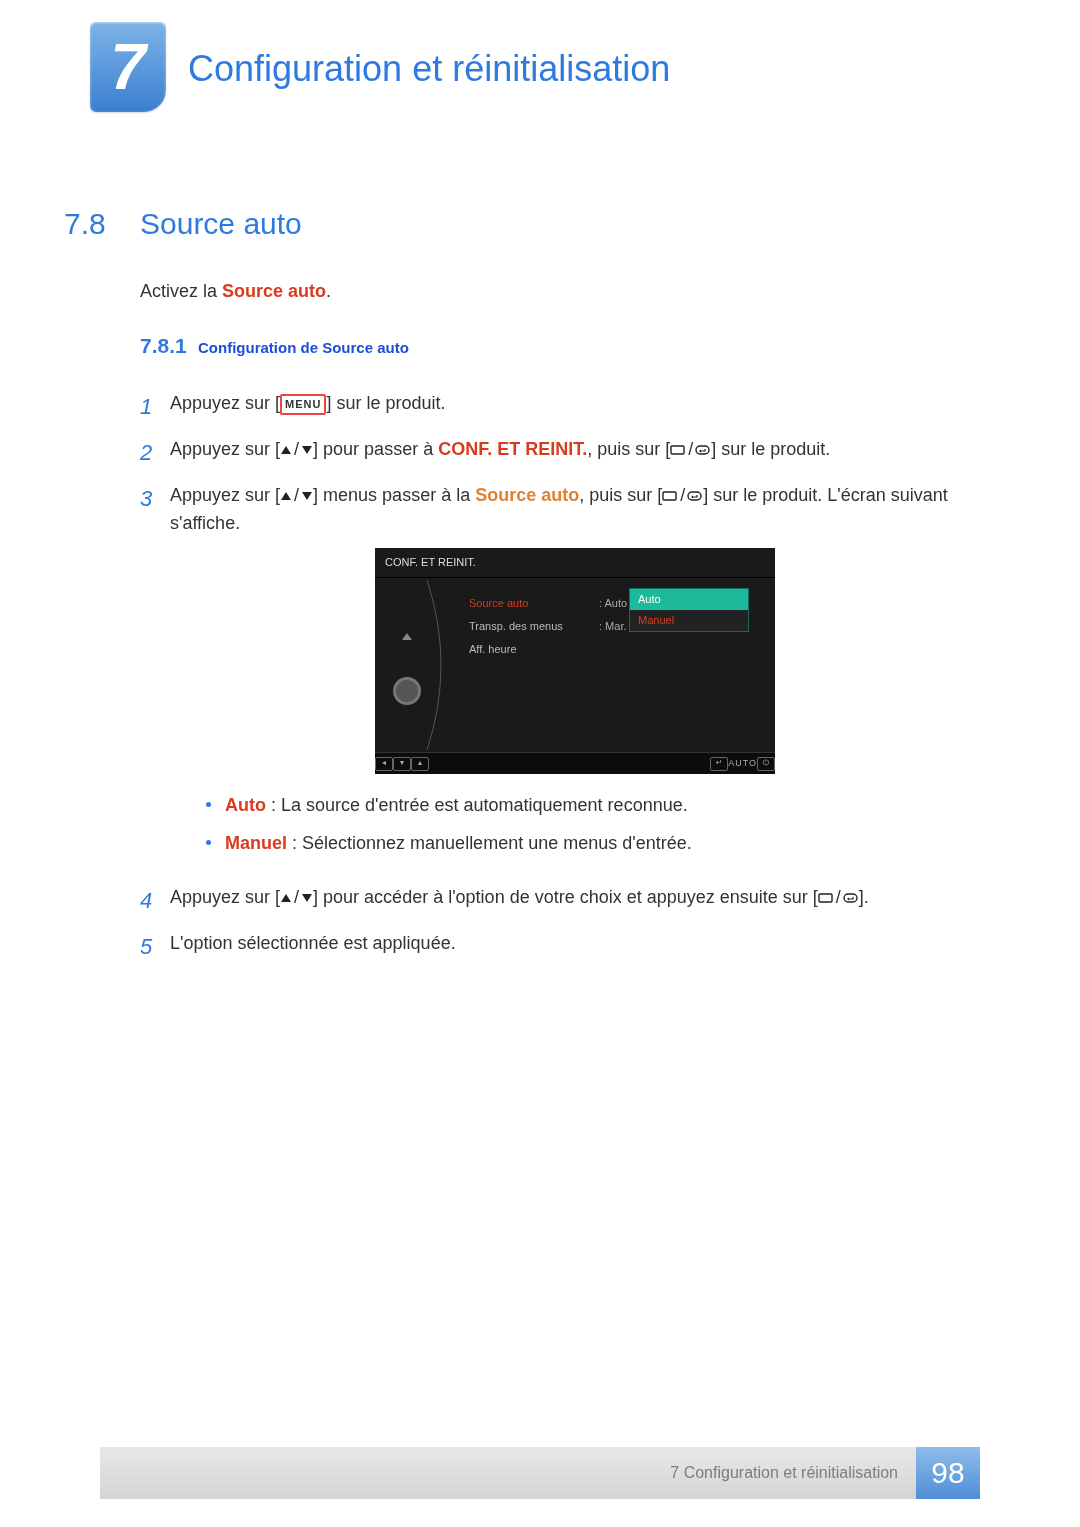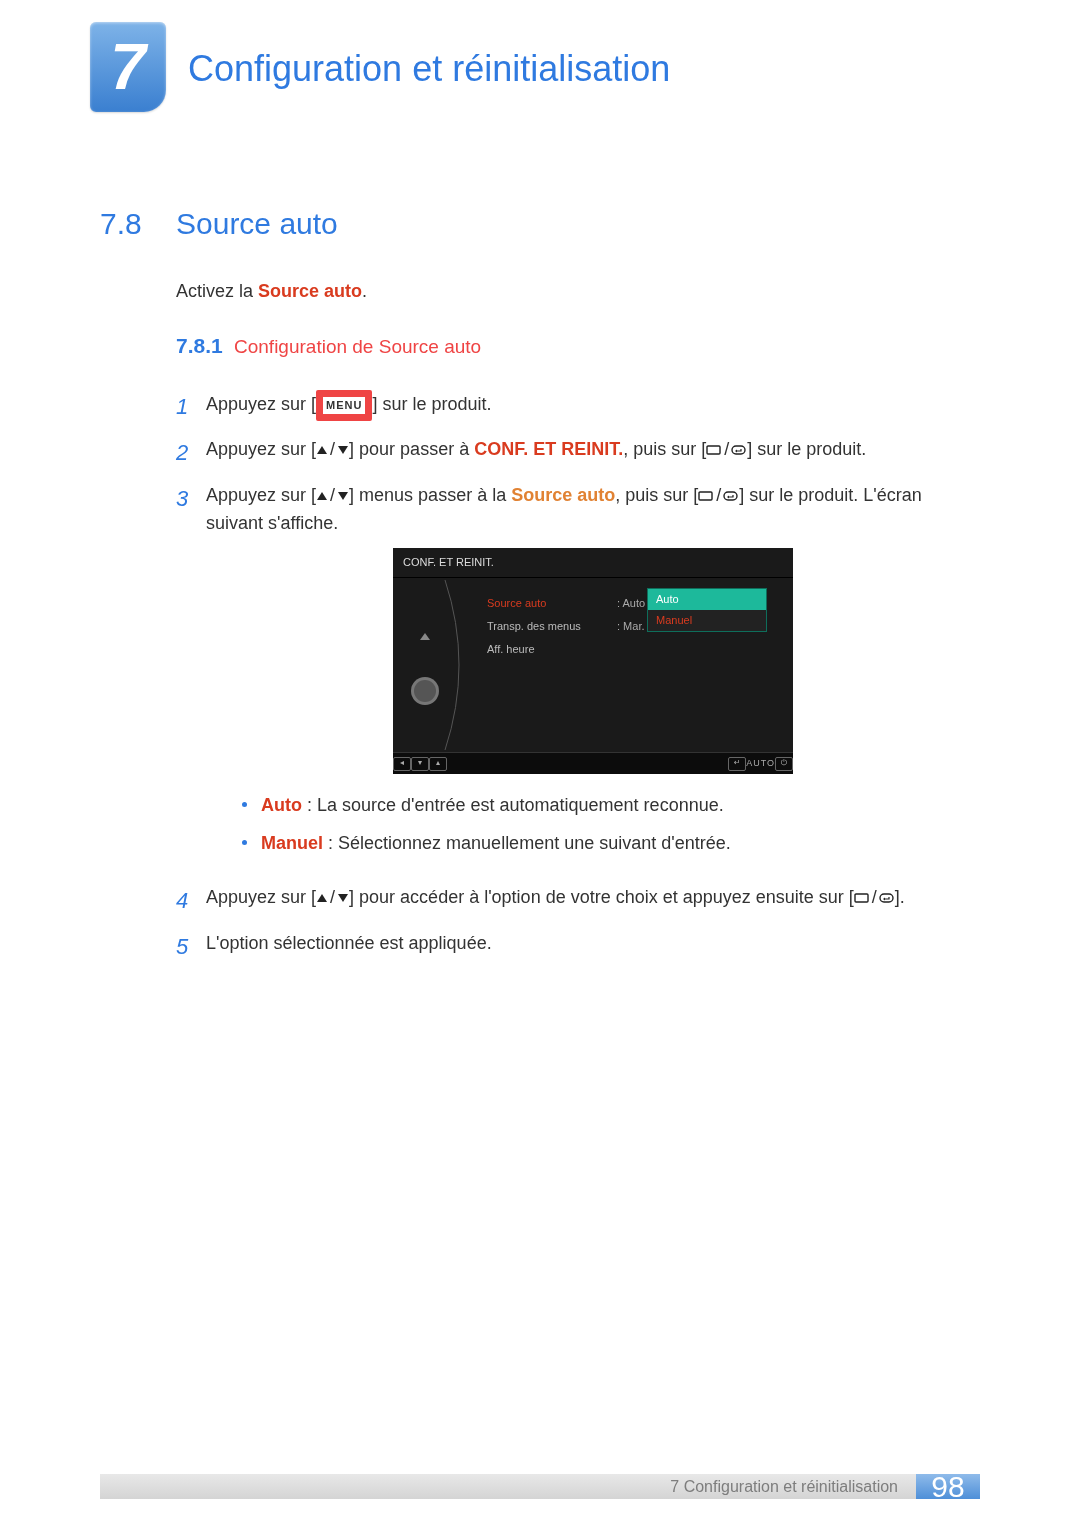--- a/index.html
+++ b/index.html
@@ -31,37 +31,37 @@
     margin-right: 22px;
     box-shadow: inset 0 1px 3px rgba(255,255,255,0.5), 0 1px 2px rgba(0,0,0,0.15);
     font-style: italic;
   }
   .chapter-title {
     color: #2f7ae0;
     font-size: 36px;
     padding-top: 26px;
   }
   .content {
-    padding: 95px 100px 0 100px;
+    padding: 95px 100px 0 64px;
   }
   .section-row { display: flex; align-items: baseline; margin-bottom: 40px; }
   .section-num { color: #2f7ae0; font-size: 30px; width: 76px; }
   .section-title { color: #2f7ae0; font-size: 30px; }
   .intro { margin-left: 76px; margin-bottom: 32px; font-size: 18px; }
   .intro .em { color: #d93b1f; font-weight: bold; }
   .subsection-row { margin-left: 76px; display: flex; align-items: baseline; margin-bottom: 32px; }
   .subsection-num { color: #2f7ae0; font-size: 21px; font-weight: bold; width: 58px; }
-  .subsection-title { color: #ef4444; font-size: 19px; font-weight: normal; }
+  .subsection-title { color: #1d4ed8; font-size: 15px; font-weight: bold; }
   .steps { margin-left: 76px; }
   .step { display: flex; align-items: flex-start; margin-bottom: 12px; line-height: 1.55; }
   .step-num { color: #2f7ae0; font-size: 22px; font-style: italic; width: 30px; flex-shrink: 0; padding-top: 0; }
   .step-body { flex: 1; font-size: 18px; color: #333; }
   .step-body .red { color: #d93b1f; font-weight: bold; }
   .step-body .orange { color: #e18233; font-weight: bold; }
-  .menu-box { display: inline-block; border: 7px solid #ef4444; border-radius: 2px; font-size: 11px; font-weight: bold; padding: 0 3px; letter-spacing: 1px; vertical-align: 1px; }
+  .menu-box { display: inline-block; border: 2px solid #ef4444; border-radius: 2px; font-size: 11px; font-weight: bold; padding: 0 3px; letter-spacing: 1px; vertical-align: 1px; }
   .tri-pair { display: inline-flex; align-items: center; gap: 0; vertical-align: -1px; }
   .tri-pair svg { display:block; }
 
   
   .osd {
     width: 400px;
     height: 226px;
     background: #1a1a1a;
     margin: 10px auto 18px auto;
     position: relative;
@@ -107,21 +107,21 @@
 
   .bullets { margin: 4px 0 14px 36px; }
   .bullet { display:flex; align-items:flex-start; margin-bottom: 10px; font-size: 18px; }
   .bullet-dot { width:5px; height:5px; background:#2f7ae0; border-radius:50%; margin: 10px 14px 0 0; flex-shrink:0; }
   .bullet .red { color:#d93b1f; font-weight:bold; }
 
   
   .footer {
     position:absolute;
     left:0; right:0; bottom:28px;
-    height: 25px;
+    height: 52px;
     display:flex;
   }
   .footer-bar {
     flex:1;
     margin-left: 100px;
     background: linear-gradient(to bottom, #e8e8e8, #d4d4d4);
     display:flex;
     align-items:center;
     justify-content:flex-end;
     padding-right: 18px;
@@ -264,21 +264,21 @@
         </div>
 
         
         <div class="bullets">
           <div class="bullet">
             <div class="bullet-dot"></div>
             <div><span class="red">Auto</span><span> : La source d'entrée est automatiquement reconnue.</span></div>
           </div>
           <div class="bullet">
             <div class="bullet-dot"></div>
-            <div><span class="red">Manuel</span><span> : Sélectionnez manuellement une suivant d'entrée.</span></div>
+            <div><span class="red">Manuel</span><span> : Sélectionnez manuellement une menus d'entrée.</span></div>
           </div>
         </div>
       </div>
     </div>
 
     <div class="step">
       <div class="step-num">4</div>
       <div class="step-body">
         <span>Appuyez sur [</span><span class="tri-pair">
             <svg width="12" height="12">

